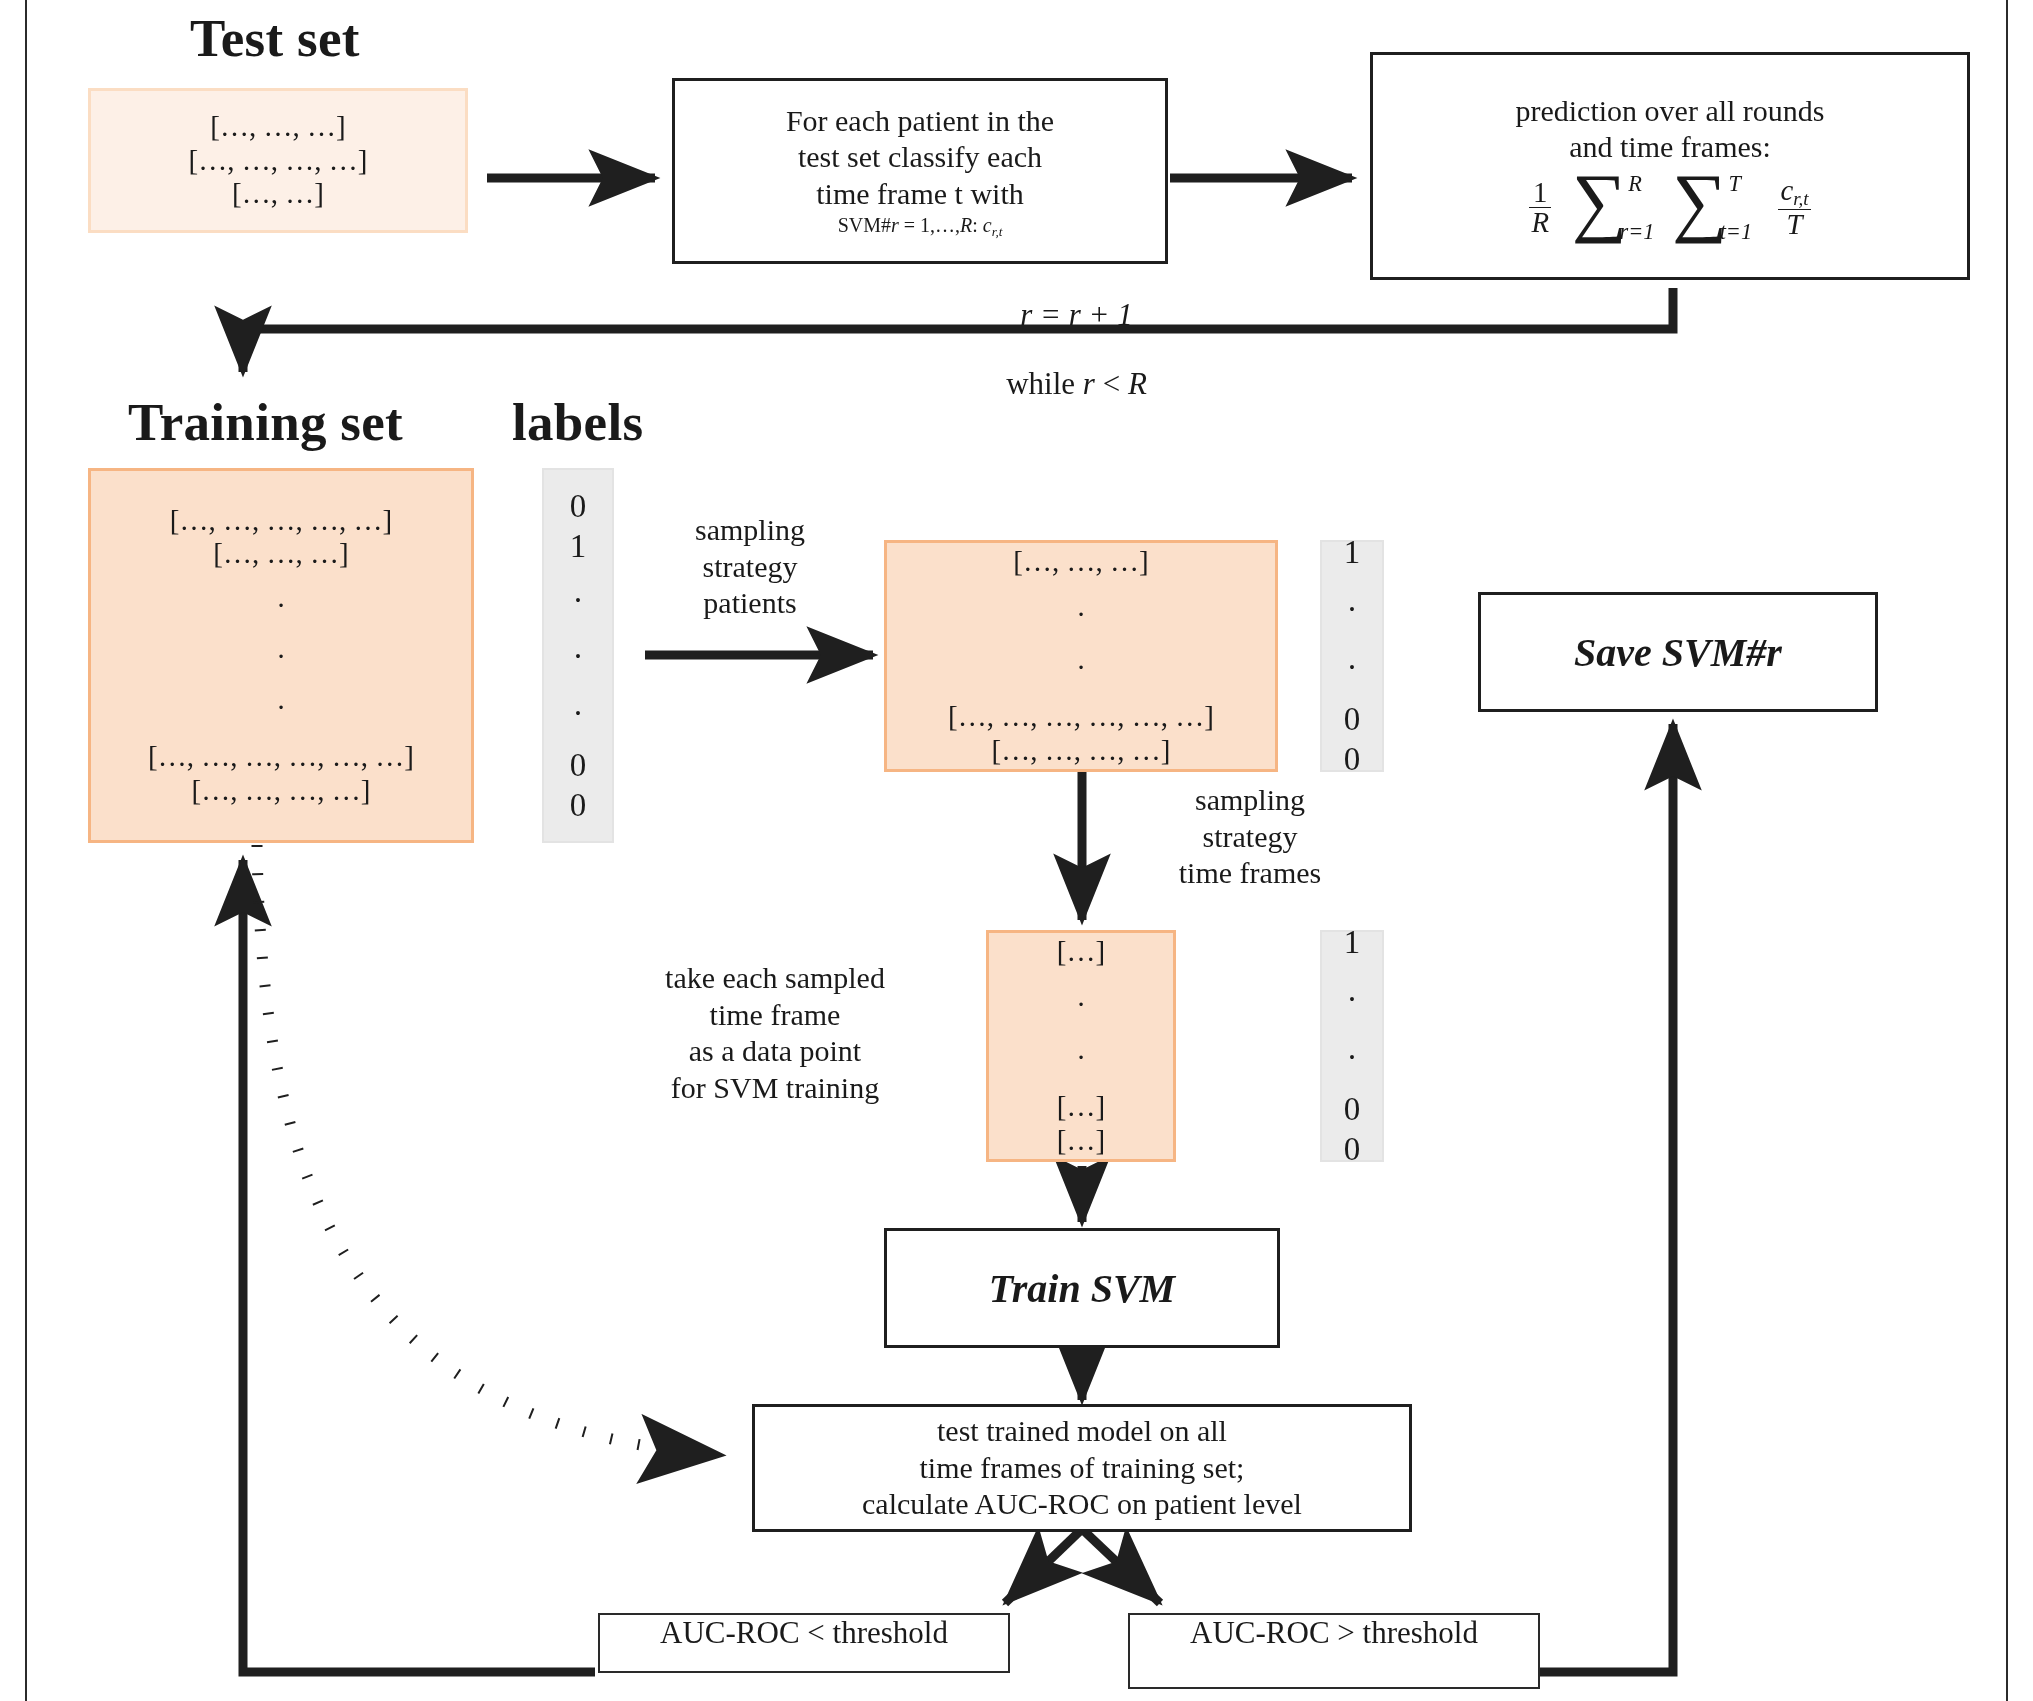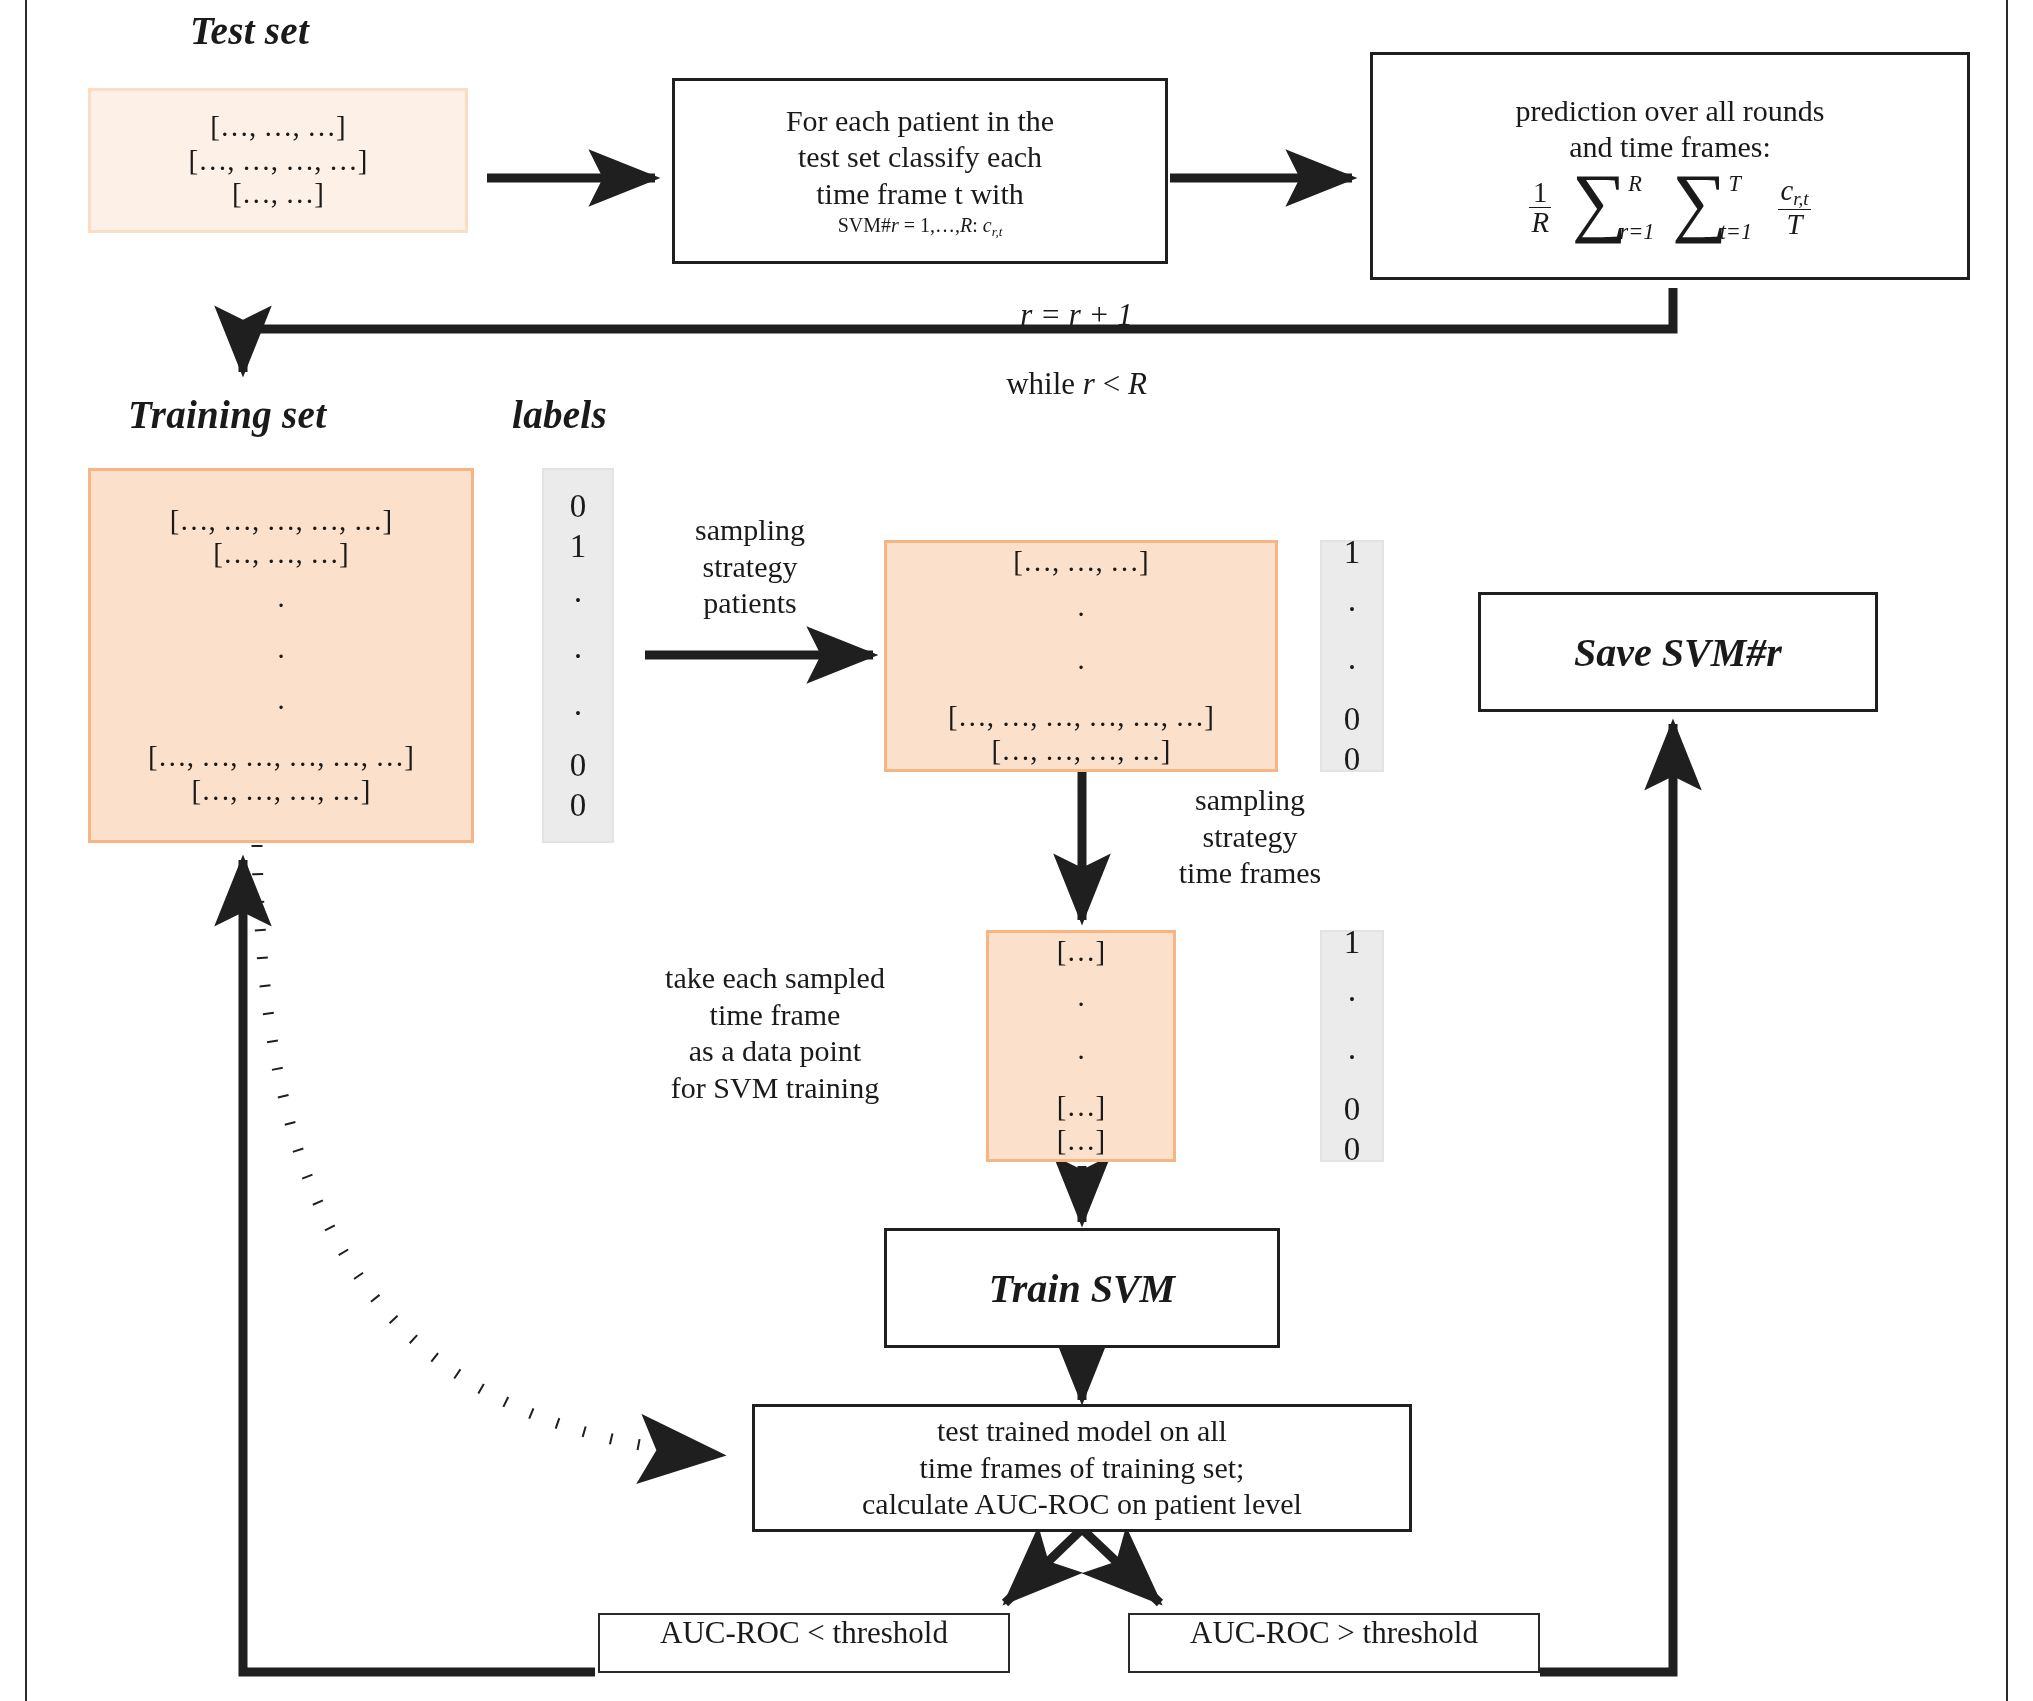--- a/index.html
+++ b/index.html
@@ -15,21 +15,21 @@
   }
   
   #frame-left{position:absolute;left:25px;top:0;width:2px;height:1701px;background:#2b2b2b;}
   #frame-right{position:absolute;left:2006px;top:0;width:2px;height:1701px;background:#2b2b2b;}
 
   svg.overlay{position:absolute;left:0;top:0;width:2033px;height:1701px;pointer-events:none;}
 
   .node{position:absolute;box-sizing:border-box;}
   .title{
     position:absolute;font-weight:bold;white-space:nowrap;
-    font-size:39px;letter-spacing:.3px;font-style:italic;
+    font-size:53px;letter-spacing:.3px;
   }
   .databox{
     background:#fdf0e7;border:3px solid #fbddc3;
     display:flex;flex-direction:column;align-items:center;justify-content:center;
   }
   .databox.strong{background:#fbe0cb;border:3px solid #f6b583;}
   .row{font-size:29px;line-height:1.16;white-space:nowrap;}
   .row.dot{font-size:29px;line-height:1.0;}
   .labelcol{
     background:#ebebeb;border:2px solid #e3e3e3;
@@ -237,21 +237,21 @@
       <div>test trained model on all</div>
       <div>time frames of training set;</div>
       <div>calculate AUC-ROC on patient level</div>
     </div>
   </div>
 
   <div class="node thinbox" style="left:598px;top:1613px;width:412px;height:60px;">
     <div class="txt">AUC-ROC &lt; threshold</div>
   </div>
 
-  <div class="node thinbox" style="left:1128px;top:1613px;width:412px;height:60px;">
+  <div class="node thinbox" style="left:1128px;top:1613px;width:412px;height:76px;">
     <div class="txt">AUC-ROC &gt; threshold</div>
   </div>
 
   <div class="node procbox" style="left:1478px;top:592px;width:400px;height:120px;">
     <div class="bigbold">Save SVM#r</div>
   </div>
 
 </div>
 
 </body></html>

